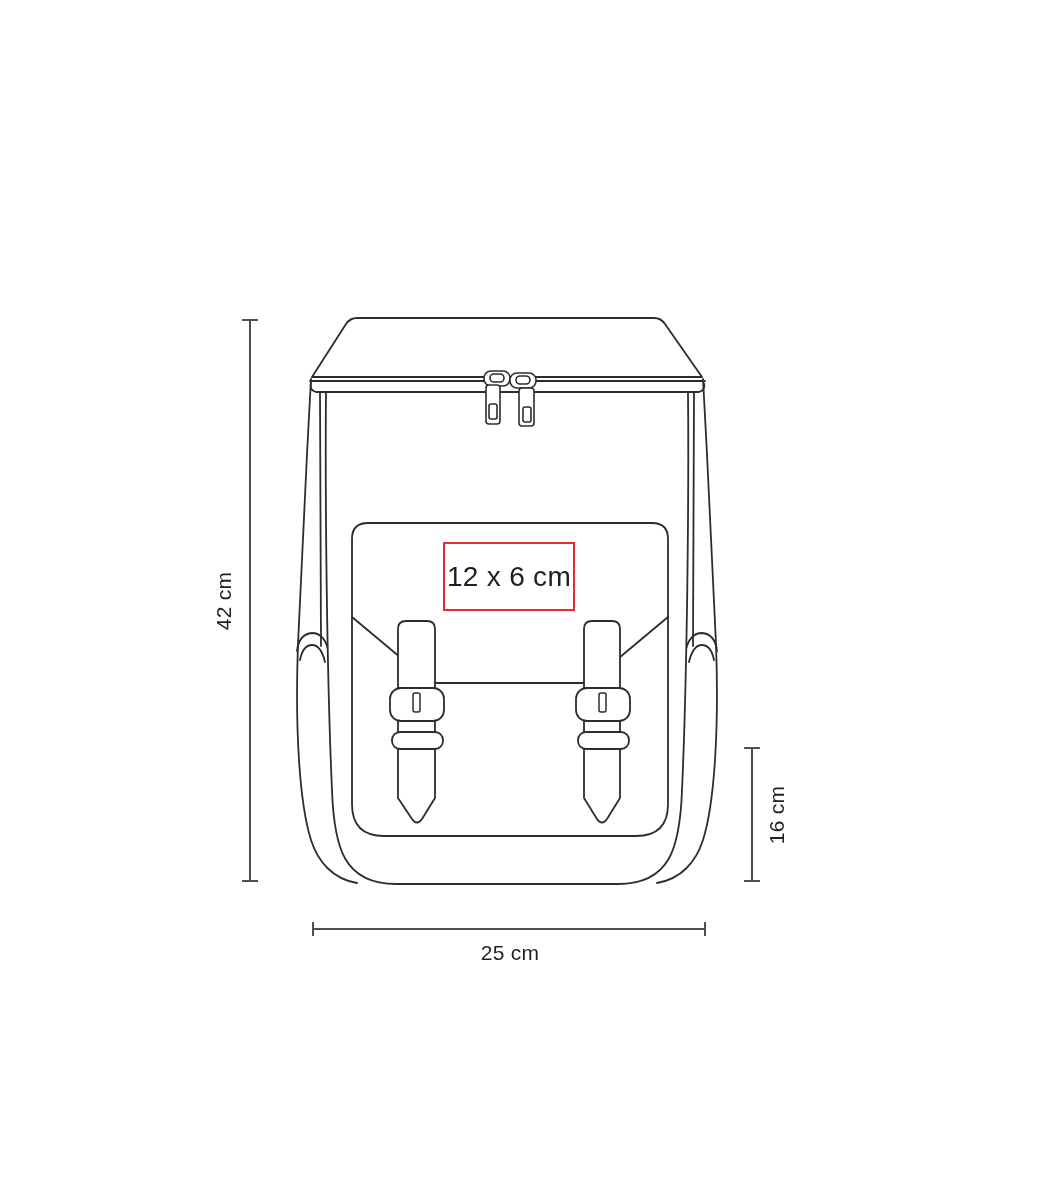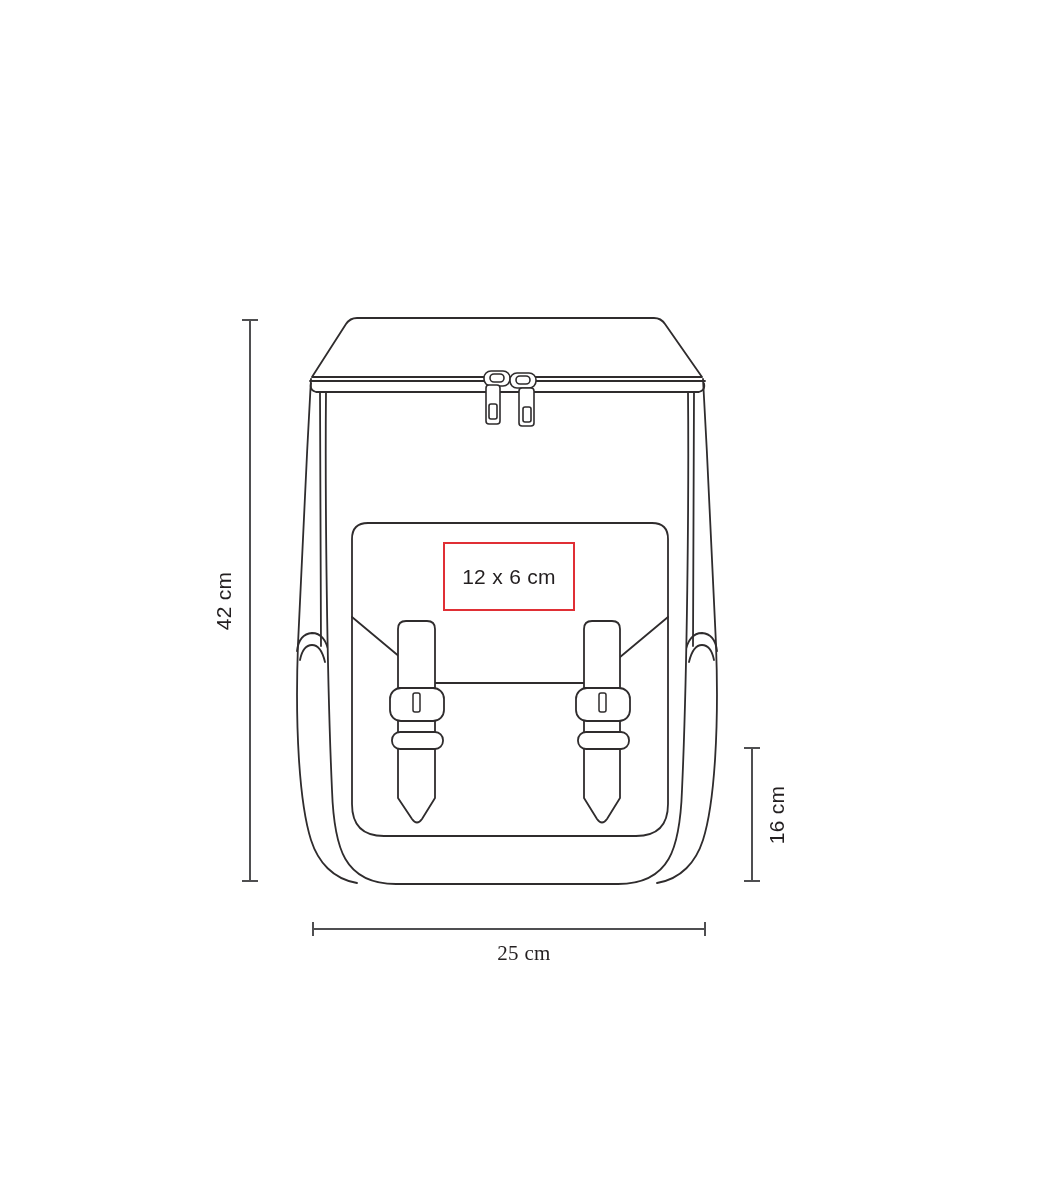--- a/index.html
+++ b/index.html
@@ -22,21 +22,21 @@
     display:flex;align-items:center;justify-content:center;
     white-space:nowrap;color:#231f20;
   }
   .rot{transform:rotate(-90deg);}
   .imprint-box{
     position:absolute;
     left:443px;top:542px;width:132px;height:69px;
     border:2px solid #e02f35;
     box-sizing:border-box;
     display:flex;align-items:center;justify-content:center;
-    font-size:21px;color:#231f20;letter-spacing:.3px;
+    font-size:28px;color:#231f20;letter-spacing:.3px;
   }
 </style>
 </head>
 <body>
 
 <div class="canvas">
 
   <svg width="1043" height="1200" viewBox="0 0 1043 1200">
     <g stroke="#2f2c2d" stroke-width="1.8" fill="none" stroke-linecap="round" stroke-linejoin="round">
 
@@ -104,15 +104,15 @@
   <div class="dim-label rot" style="left:164px;top:588px;width:120px;height:26px;">42 cm</div>
 
   <div class="dim-line-v" style="left:751px;top:748px;height:133px;"></div>
   <div class="tick-h" style="left:744px;top:747px;"></div>
   <div class="tick-h" style="left:744px;top:880px;"></div>
   <div class="dim-label rot" style="left:717px;top:802px;width:120px;height:26px;">16 cm</div>
 
   <div class="dim-line-h" style="left:313px;top:928px;width:392px;"></div>
   <div class="tick-v" style="left:312px;top:922px;"></div>
   <div class="tick-v" style="left:704px;top:922px;"></div>
-  <div class="dim-label" style="left:464px;top:939px;width:120px;height:28px;font-family:Liberation Serif, serif;">25 cm</div>
+  <div class="dim-label" style="left:450px;top:939px;width:120px;height:28px;">25 cm</div>
 
 </div>
 
 </body></html>

